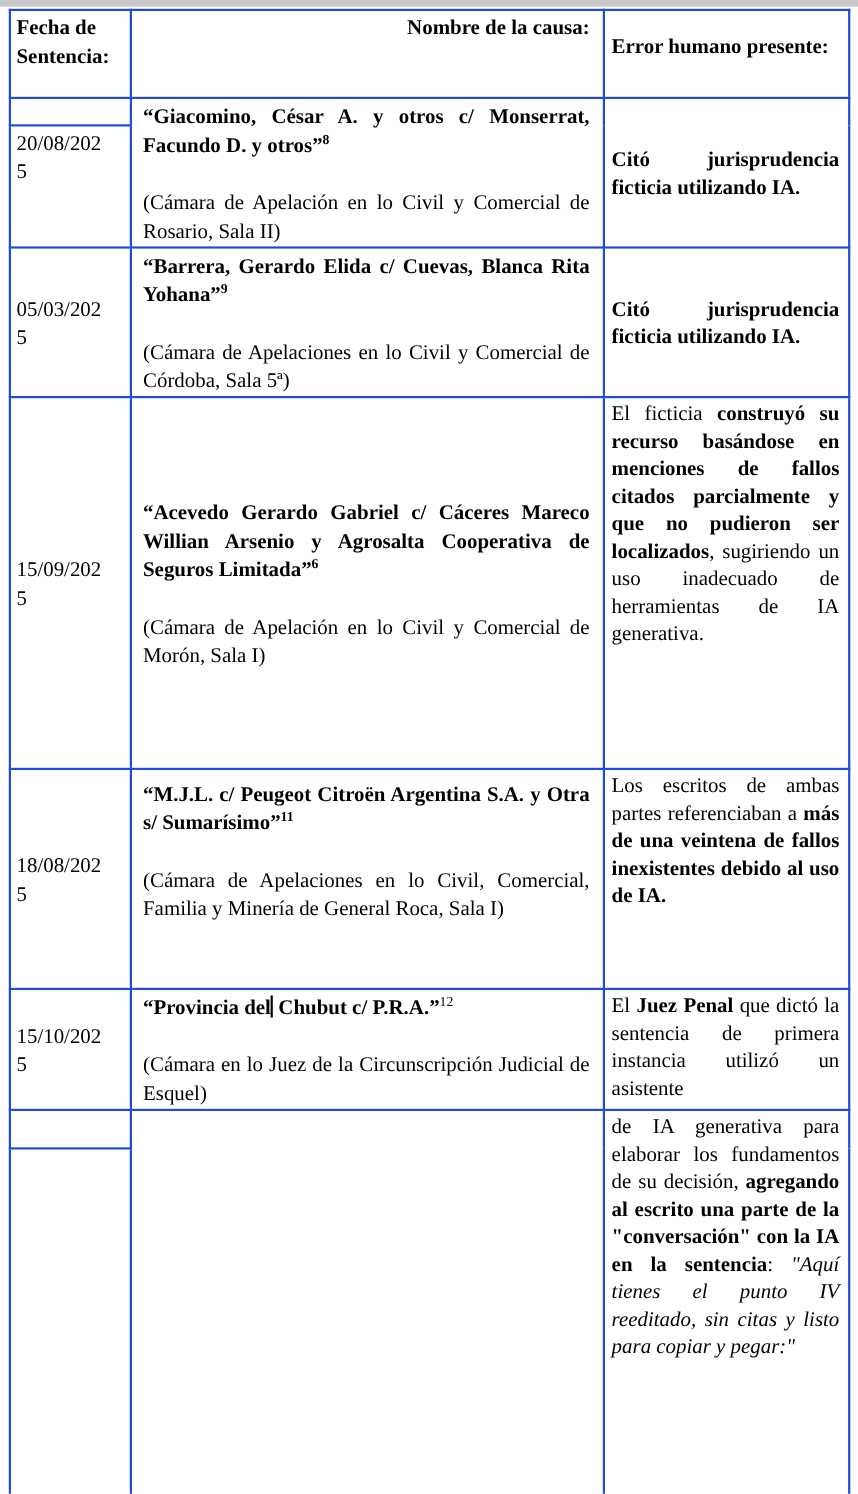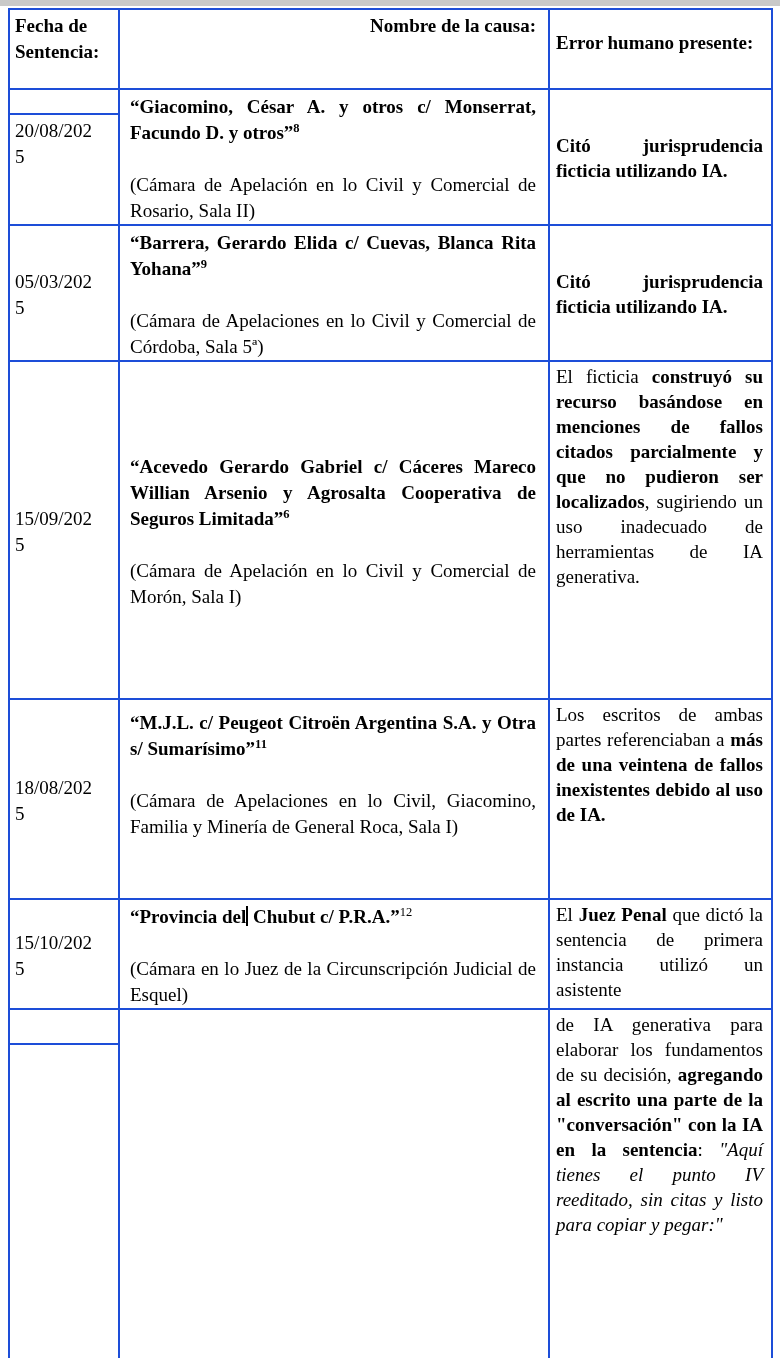--- a/index.html
+++ b/index.html
@@ -128,21 +128,21 @@
       <p class="err"><span>El ficticia </span><b>construyó su recurso basándose en menciones de fallos citados parcialmente y que no pudieron ser localizados</b><span>, sugiriendo un uso inadecuado de herramientas de IA generativa.</span></p>
     </td>
   </tr>
 
   <tr class="h-r4">
     <td class="c1 vmid">
       <div class="date-wrap">18/08/2025</div>
     </td>
     <td class="c2 pt10">
       <p class="case-name"><span>“M.J.L. c/ Peugeot Citroën Argentina S.A. y Otra s/ Sumarísimo”</span><sup>11</sup></p>
-      <p class="case-court">(Cámara de Apelaciones en lo Civil, Giacomino, Familia y Minería de General Roca, Sala I)</p>
+      <p class="case-court">(Cámara de Apelaciones en lo Civil, Comercial, Familia y Minería de General Roca, Sala I)</p>
     </td>
     <td class="c3">
       <p class="err"><span>Los escritos de ambas partes referenciaban a </span><b>más de una veintena de fallos inexistentes debido al uso de IA.</b></p>
     </td>
   </tr>
 
   <tr class="h-r5">
     <td class="c1 vmid">
       <div class="date-wrap">15/10/2025</div>
     </td>

